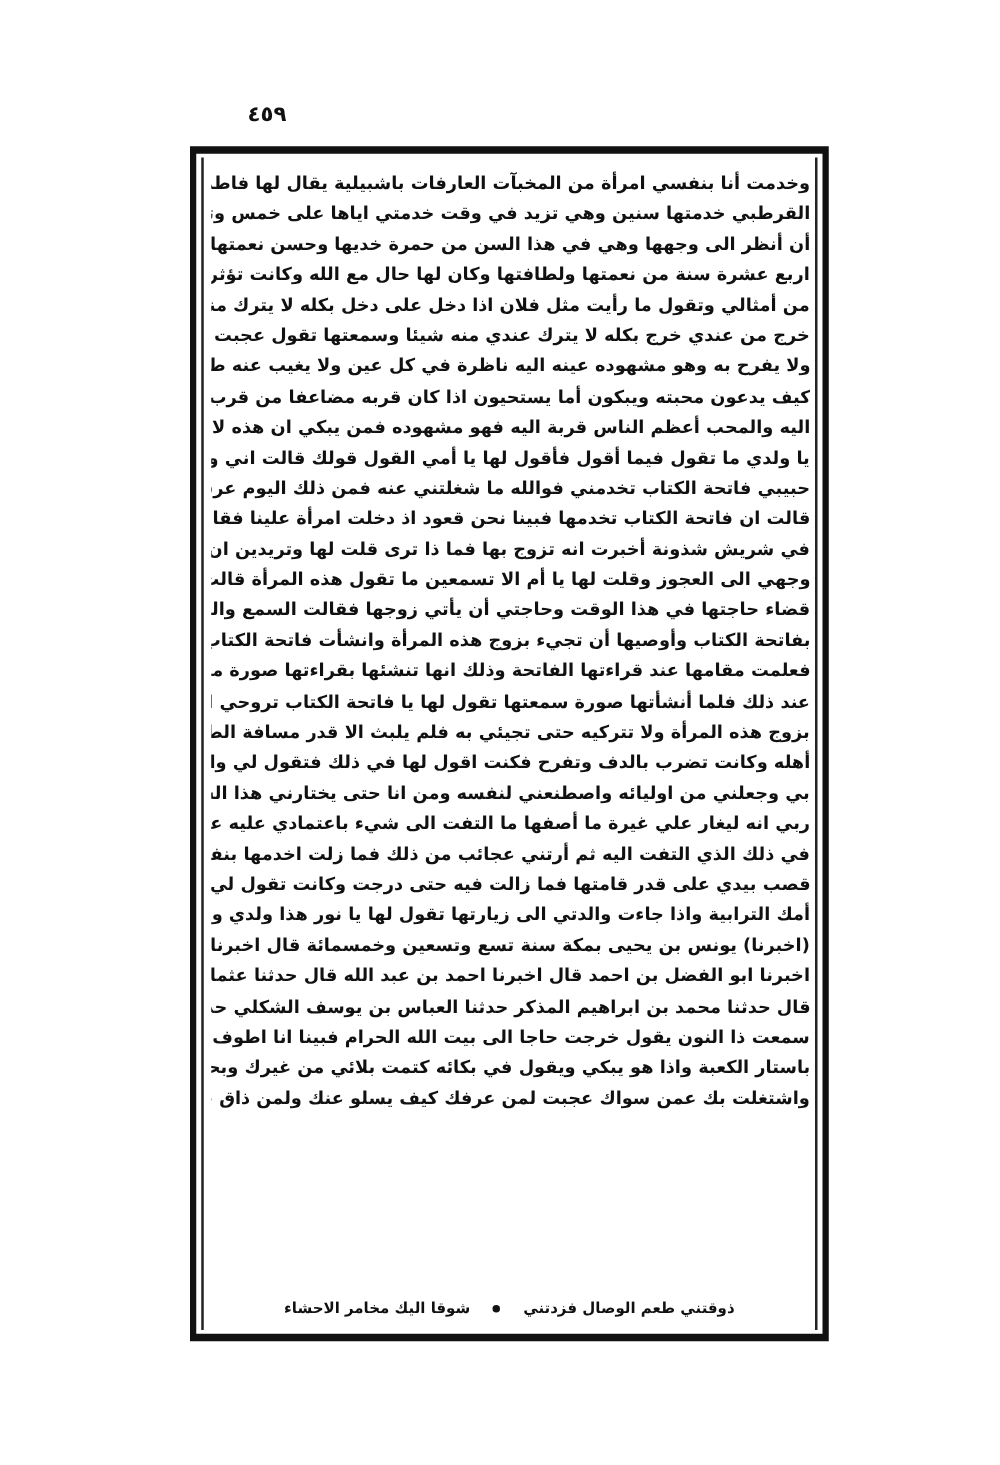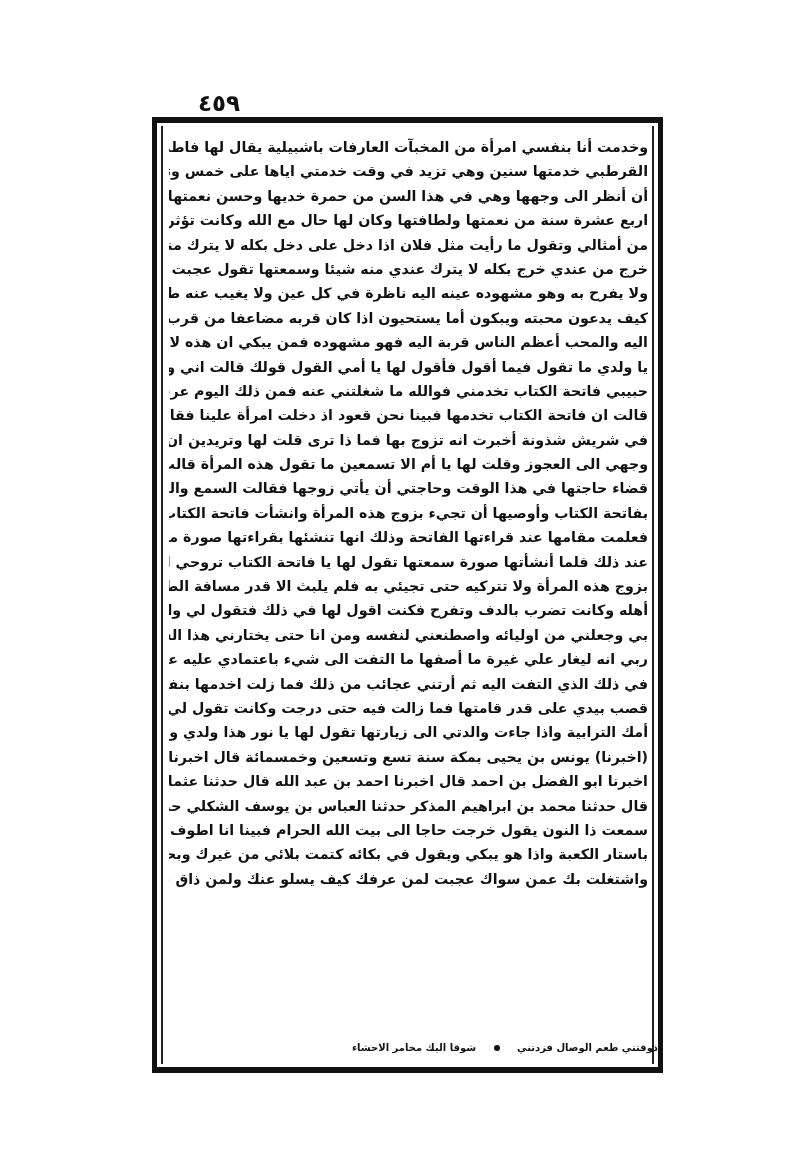--- a/index.html
+++ b/index.html
@@ -11,22 +11,22 @@
       width: 800px;
       height: 1172px;
       position: relative;
       overflow: hidden;
       font-family: "DejaVu Sans", sans-serif;
       color: #111111;
     }
     .page-number {
       position: absolute;
       left: 198px;
-      top: 90px;
-      font-size: 23px;
+      top: 82px;
+      font-size: 17px;
       font-weight: bold;
       letter-spacing: 1px;
       direction: rtl;
     }
     .frame {
       position: absolute;
       left: 152px;
       top: 117px;
       width: 511px;
       height: 956px;
@@ -68,21 +68,22 @@
     }
     .line.last {
       text-align-last: right;
     }
     .verse {
       position: absolute;
       left: 0;
       right: 0;
       bottom: 14px;
       direction: rtl;
-      font-size: 10px;
+      text-align: center;
+      font-size: 12px;
       font-weight: bold;
       white-space: nowrap;
     }
     .verse .sep {
       display: inline-block;
       width: 6px;
       height: 6px;
       background: #111;
       border-radius: 50%;
       margin: 0 14px;

